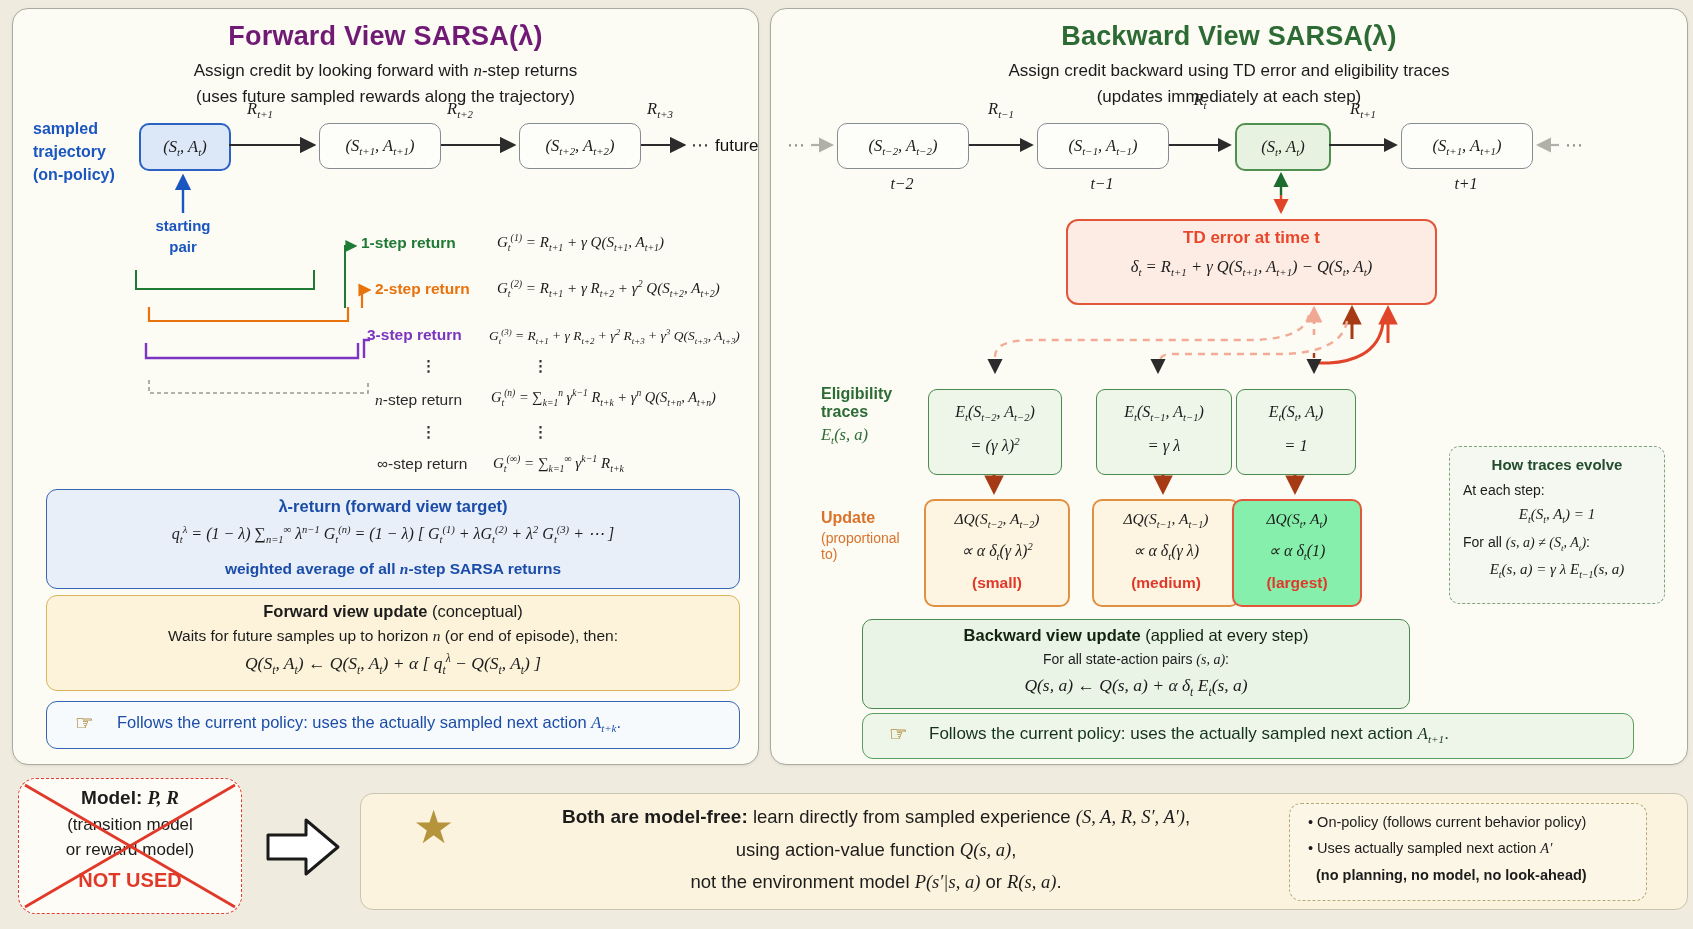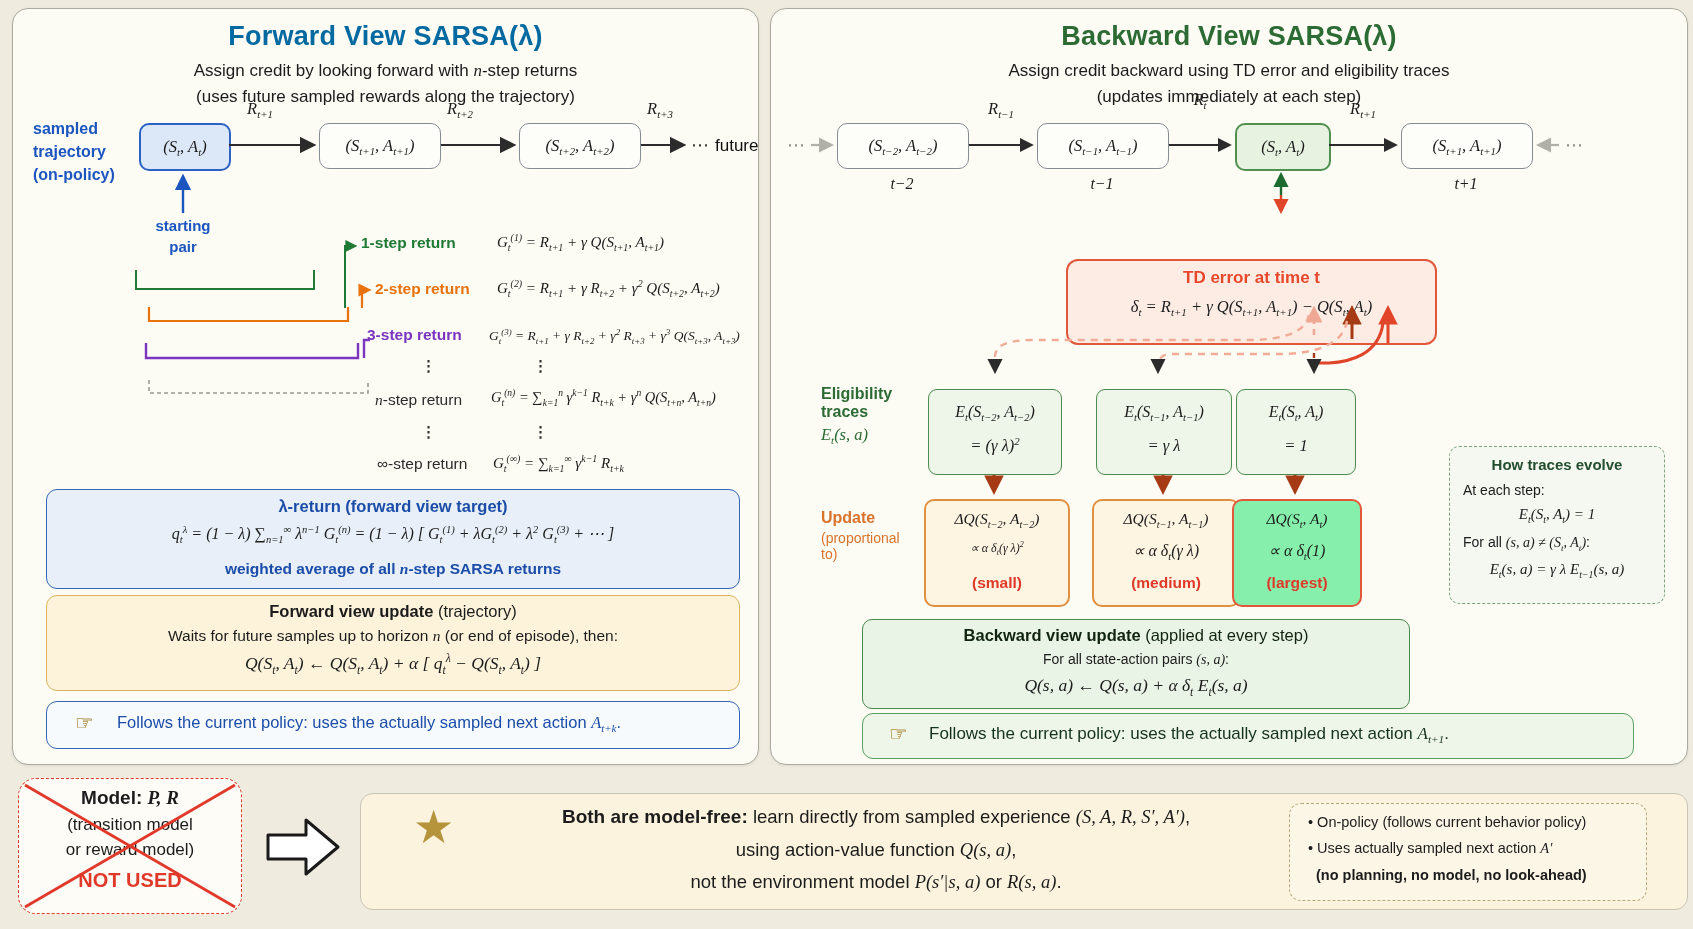--- a/index.html
+++ b/index.html
@@ -1,20 +1,20 @@
 <!DOCTYPE html>
 <html><head>
 <meta charset="utf-8">
 <style>
   html,body{margin:0;padding:0;background:#e8e5d8;}
   .page{position:relative;width:1693px;height:929px;background:#efecdf;font-family:"Liberation Sans",sans-serif;color:#1c1c1c;overflow:hidden;}
   .abs{position:absolute;}
   .panel{position:absolute;background:#fcfbf4;border:1.5px solid #aaaaa0;border-radius:16px;box-shadow:0 1px 3px rgba(0,0,0,.08);}
   .ptitle{width:100%;text-align:center;font-size:27px;font-weight:bold;letter-spacing:.2px;}
-  .f-blue{color:#0369a1;}
+  .f-blue{color:#701a75;}
   .g-green{color:#2d6b35;}
   .psub{width:100%;text-align:center;font-size:17px;color:#1b1b1b;}
   .m{font-family:"Liberation Serif",serif;font-style:italic;}
   sup{font-size:66%;vertical-align:super;line-height:0;}
   sub{font-size:66%;vertical-align:sub;line-height:0;}
   .node{border:1.4px solid #878c93;border-radius:10px;background:#fdfdf9;display:flex;align-items:center;justify-content:center;font-size:16.5px;font-family:"Liberation Serif",serif;font-style:italic;}
   .node-blue{border:2px solid #2b62c4;background:#dce8f8;}
   .node-green{border:2px solid #4f8f4f;background:#e7f3e0;}
   .rlab{text-align:center;font-size:16.5px;font-family:"Liberation Serif",serif;font-style:italic;}
   .tlab{text-align:center;font-size:16px;font-family:"Liberation Serif",serif;font-style:italic;}
@@ -27,21 +27,21 @@
   .retfor{font-size:15px;font-family:"Liberation Serif",serif;font-style:italic;white-space:nowrap;}
   .vd{font-size:15px;font-weight:bold;color:#333;letter-spacing:0;}
   .bigbox{border-radius:11px;}
   .lam-box{background:#e8eff9;border:1.7px solid #3565b5;}
   .yel-box{background:#fcf3da;border:1.7px solid #dcb460;}
   .note-blue{background:#f7fafd;border:1.7px solid #3565b5;}
   .note-green{background:#eef6ea;border:1.7px solid #57a05f;}
   .gbox{background:#eef6ea;border:1.8px solid #4a8a4f;border-radius:9px;text-align:center;}
   .ubox{background:#fdf4e1;border:2px solid #e09040;border-radius:10px;text-align:center;}
   .ubox-red{background:#86efac;border:2px solid #e2573a;}
-  .td-box{background:#fcece4;border:2px solid #e2573a;border-radius:12px;text-align:center;margin-top:40px;}
+  .td-box{background:#fcece4;border:2px solid #e2573a;border-radius:12px;text-align:center;}
   .traces-box{background:#f4f8f0;border:1.6px dashed #7da47d;border-radius:10px;}
   .bupd-box{background:#e9f3e6;border:1.8px solid #4a8a4f;border-radius:10px;text-align:center;}
   .hand{font-size:21px;color:#c9a24a;text-shadow:0 0 .4px #7a5c1c;}
   .center{text-align:center;width:100%;}
   .model-box{background:#fefcf6;border:1.8px dashed #e03b2f;border-radius:18px;text-align:center;}
   .star{font-size:46px;color:#b5943c;line-height:1;}
   .dash-tan{background:#fcf6e6;border:1.4px dashed #b8a878;border-radius:12px;}
   svg{overflow:visible;}
 </style>
 </head>
@@ -95,21 +95,21 @@
     <div class="abs retlab" style="left:364px;top:446px;color:#2b2b2b;font-weight:normal;font-size:15.5px;">∞-step return</div>
     <div class="abs retfor" style="left:480px;top:446px;"><i class="m">G<sub>t</sub><sup>(∞)</sup> = ∑<sub>k=1</sub><sup>∞</sup> γ<sup>k−1</sup> R<sub>t+k</sub></i></div>
 
     <div class="abs bigbox lam-box" style="left:33px;top:480px;width:692px;height:98px;">
       <div class="abs center" style="top:7px;color:#1b4da8;font-size:16.5px;font-weight:600;">λ-return (forward view target)</div>
       <div class="abs center" style="top:34px;font-size:16px;font-family:'Liberation Serif',serif;font-style:italic;"><i class="m">q<sub>t</sub><sup>λ</sup>  = (1 − λ) ∑<sub>n=1</sub><sup>∞</sup> λ<sup>n−1</sup> G<sub>t</sub><sup>(n)</sup>  = (1 − λ) [ G<sub>t</sub><sup>(1)</sup> + λG<sub>t</sub><sup>(2)</sup> + λ<sup>2</sup> G<sub>t</sub><sup>(3)</sup> + ⋯ ]</i></div>
       <div class="abs center" style="top:70px;color:#1b4da8;font-size:15.5px;font-weight:600;">weighted average of all <i class="m">n</i>-step SARSA returns</div>
     </div>
 
     <div class="abs bigbox yel-box" style="left:33px;top:586px;width:692px;height:94px;">
-      <div class="abs center" style="top:6px;font-size:16.5px;"><span style="font-weight:bold;">Forward view update</span><span> (trajectory)</span></div>
+      <div class="abs center" style="top:6px;font-size:16.5px;"><span style="font-weight:bold;">Forward view update</span><span> (conceptual)</span></div>
       <div class="abs center" style="top:31px;font-size:15.5px;">Waits for future samples up to horizon <i class="m">n</i> (or end of episode), then:</div>
       <div class="abs center" style="top:57px;font-size:17.5px;font-family:'Liberation Serif',serif;font-style:italic;"><i class="m">Q(S<sub>t</sub>, A<sub>t</sub>)  ←  Q(S<sub>t</sub>, A<sub>t</sub>) + α [ q<sub>t</sub><sup>λ</sup> − Q(S<sub>t</sub>, A<sub>t</sub>) ]</i></div>
     </div>
 
     <div class="abs bigbox note-blue" style="left:33px;top:692px;width:692px;height:46px;">
       <span class="abs hand" style="left:28px;top:9px;">☞</span>
       <span class="abs" style="left:70px;top:11px;color:#1b4da8;font-size:16.5px;font-weight:500;">Follows the current policy: uses the actually sampled next action <i class="m">A<sub>t+k</sub></i>.</span>
     </div>
 
     <svg class="abs" style="left:0;top:0;pointer-events:none;" width="745" height="755">
@@ -192,21 +192,21 @@
     </div>
 
     <div class="abs" style="left:50px;top:500px;width:110px;color:#d9732b;">
       <span style="display:block;font-weight:bold;font-size:16px;">Update</span>
       <span style="display:block;font-size:14px;margin-top:3px;">(proportional</span>
       <span style="display:block;font-size:14px;">to)</span>
     </div>
 
     <div class="abs ubox" style="left:153px;top:490px;width:142px;height:104px;">
       <div class="abs center" style="top:9px;font-size:15.5px;font-family:'Liberation Serif',serif;font-style:italic;"><i class="m">ΔQ(S<sub>t−2</sub>, A<sub>t−2</sub>)</i></div>
-      <div class="abs center" style="top:40px;font-size:12px;font-family:'Liberation Serif',serif;font-style:italic;"><i class="m">∝ α δ<sub>t</sub>(γ λ)<sup>2</sup></i></div>
+      <div class="abs center" style="top:40px;font-size:16px;font-family:'Liberation Serif',serif;font-style:italic;"><i class="m">∝ α δ<sub>t</sub>(γ λ)<sup>2</sup></i></div>
       <div class="abs center" style="top:73px;font-size:15.5px;color:#e0392a;font-weight:600;">(small)</div>
     </div>
     <div class="abs ubox" style="left:321px;top:490px;width:144px;height:104px;">
       <div class="abs center" style="top:9px;font-size:15.5px;font-family:'Liberation Serif',serif;font-style:italic;"><i class="m">ΔQ(S<sub>t−1</sub>, A<sub>t−1</sub>)</i></div>
       <div class="abs center" style="top:40px;font-size:16px;font-family:'Liberation Serif',serif;font-style:italic;"><i class="m">∝ α δ<sub>t</sub>(γ λ)</i></div>
       <div class="abs center" style="top:73px;font-size:15.5px;color:#e0392a;font-weight:600;">(medium)</div>
     </div>
     <div class="abs ubox ubox-red" style="left:461px;top:490px;width:126px;height:104px;">
       <div class="abs center" style="top:9px;font-size:15.5px;font-family:'Liberation Serif',serif;font-style:italic;"><i class="m">ΔQ(S<sub>t</sub>, A<sub>t</sub>)</i></div>
       <div class="abs center" style="top:40px;font-size:16px;font-family:'Liberation Serif',serif;font-style:italic;"><i class="m">∝ α δ<sub>t</sub>(1)</i></div>

